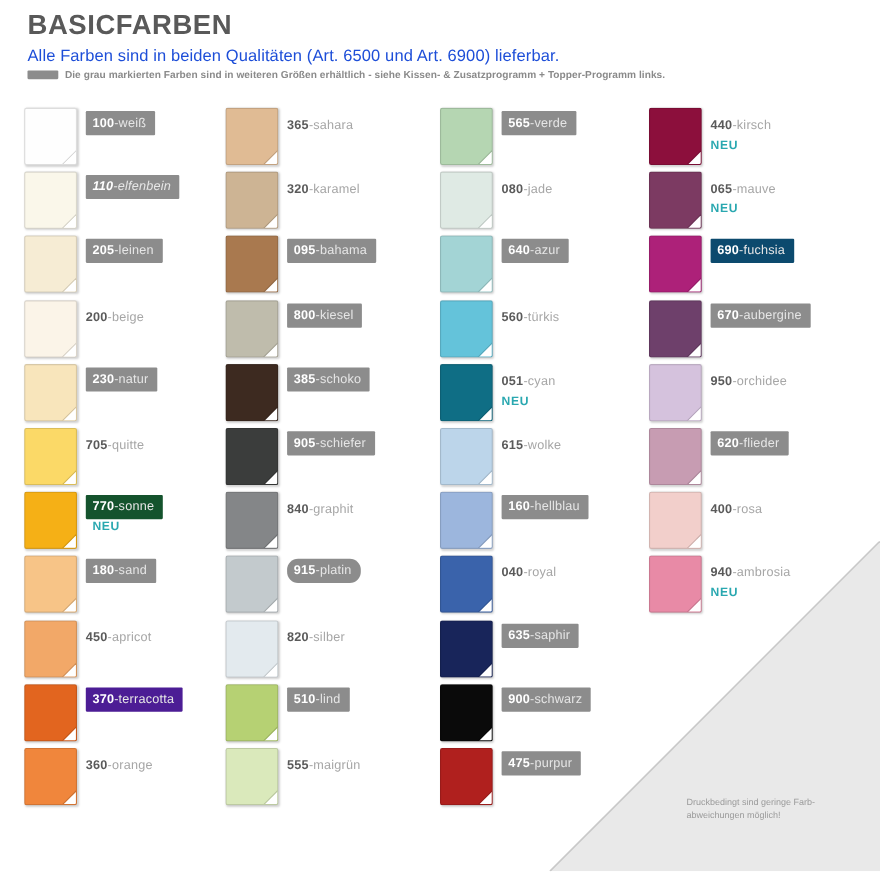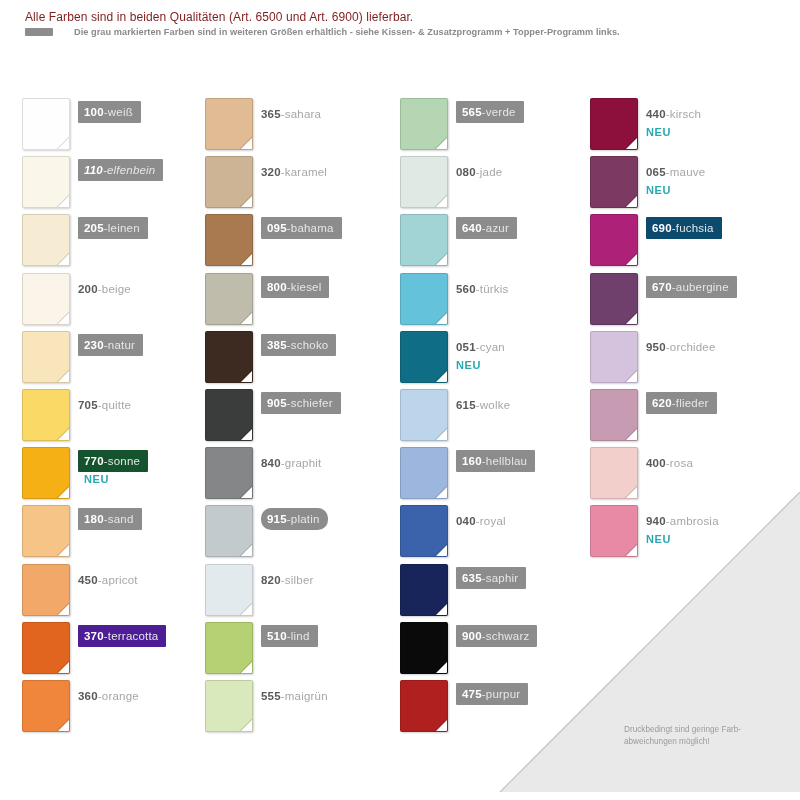--- a/index.html
+++ b/index.html
@@ -12,24 +12,24 @@
   }
   .page{position:absolute;inset:0;background:#fff;}
 
   
   .header{position:absolute;left:25px;top:10px;right:20px;}
   .title{
     font-size:25px;font-weight:700;color:#595959;
     letter-spacing:.5px;line-height:1.1;margin:0 0 4px 0;
   }
   .subtitle{
-    font-size:12px;color:#7f1d1d;font-weight:400;
+    font-size:15px;color:#1d4ed8;font-weight:400;
     letter-spacing:.1px;margin:0 0 0 0;line-height:1.2;
   }
-  .legendline{display:flex;align-items:center;gap:21px;margin-top:3px;}
+  .legendline{display:flex;align-items:center;gap:6px;margin-top:3px;}
   .legend-swatch{
     width:28px;height:8px;background:#8c8c8c;flex:0 0 auto;border-radius:1px;
   }
   .legend-text{font-size:9.2px;color:#8a8a8a;font-weight:700;letter-spacing:.05px;}
 
   
   .corner-fold{
     position:absolute;right:0;bottom:8px;
     width:320px;height:300px;
     pointer-events:none;
@@ -93,20 +93,21 @@
     letter-spacing:.6px;margin-top:1px;margin-left:6px;
   }
   .lbl.plainpos .neu{margin-left:0;}
 </style>
 </head>
 <body>
 
 <div class="page">
 
   <div class="header">
+    <h1 class="title">BASICFARBEN</h1>
     <p class="subtitle">Alle Farben sind in beiden Qualitäten (Art. 6500 und Art. 6900) lieferbar.</p>
     <div class="legendline">
       <span class="legend-swatch"></span>
       <span class="legend-text">Die grau markierten Farben sind in weiteren Größen erhältlich - siehe Kissen- &amp; Zusatzprogramm + Topper-Programm links.</span>
     </div>
   </div>
 
   <div class="grid" id="grid">
       <div class="col col-0">
         <div class="row">

